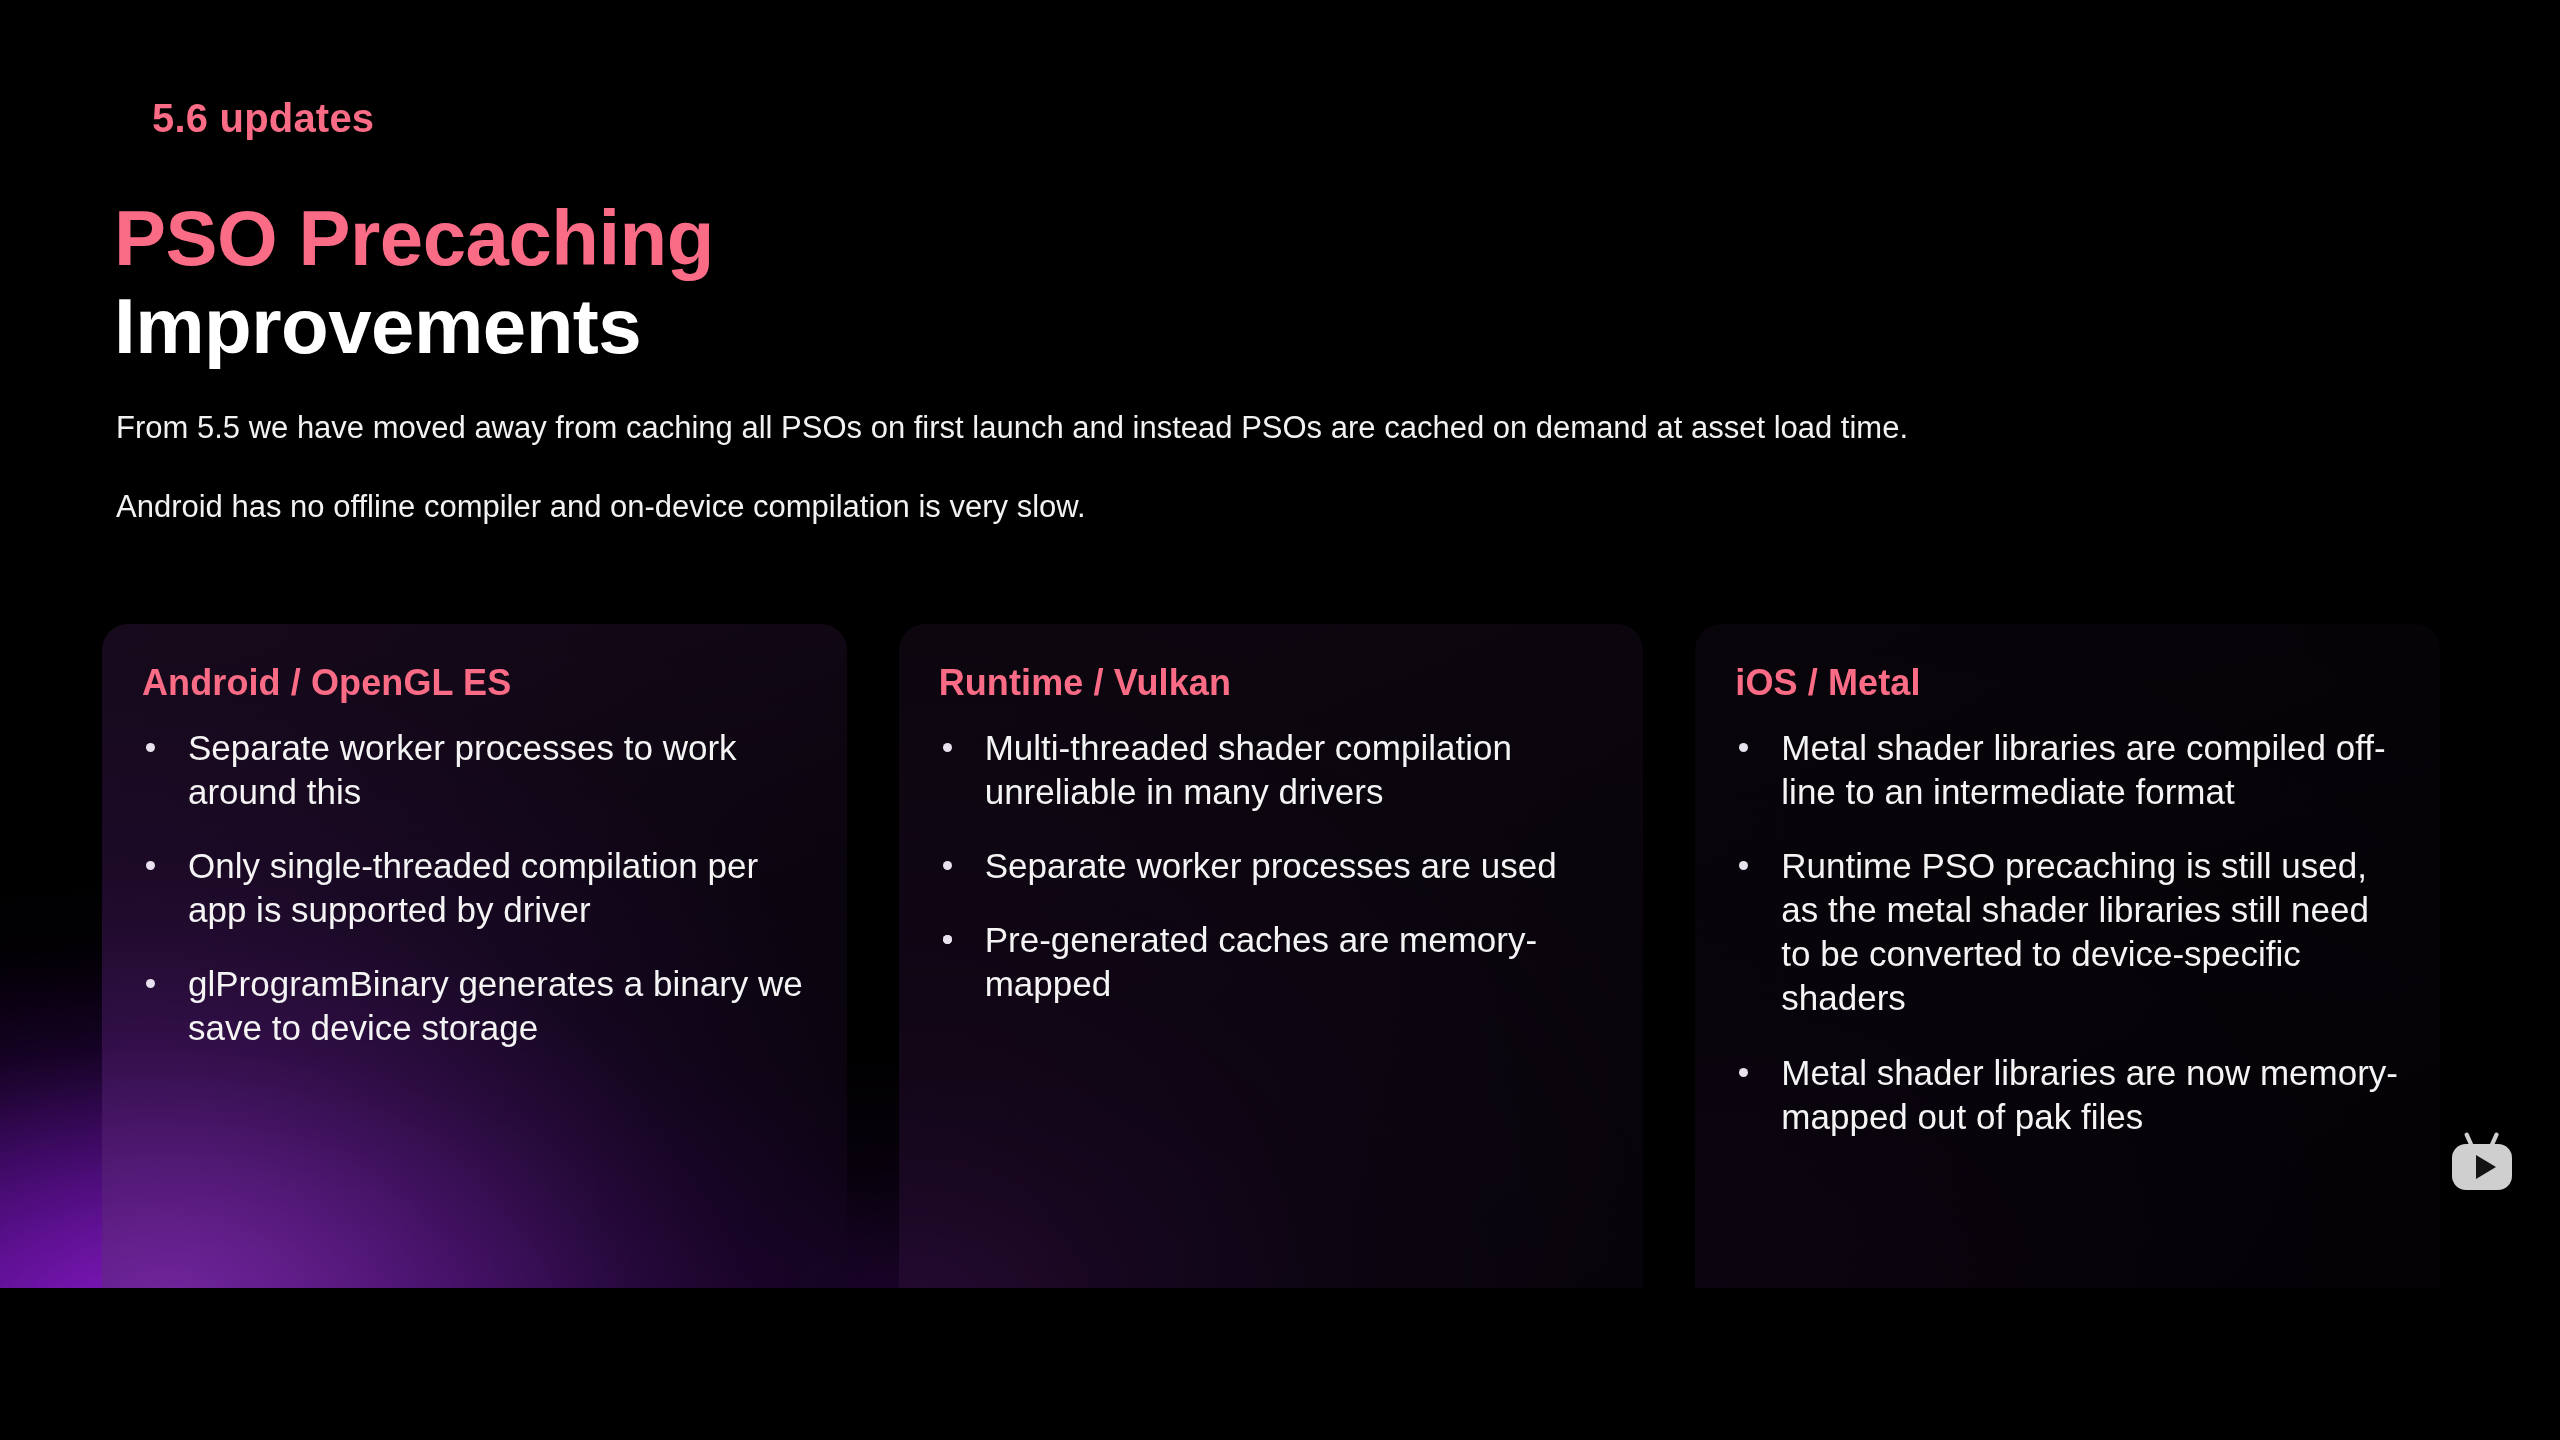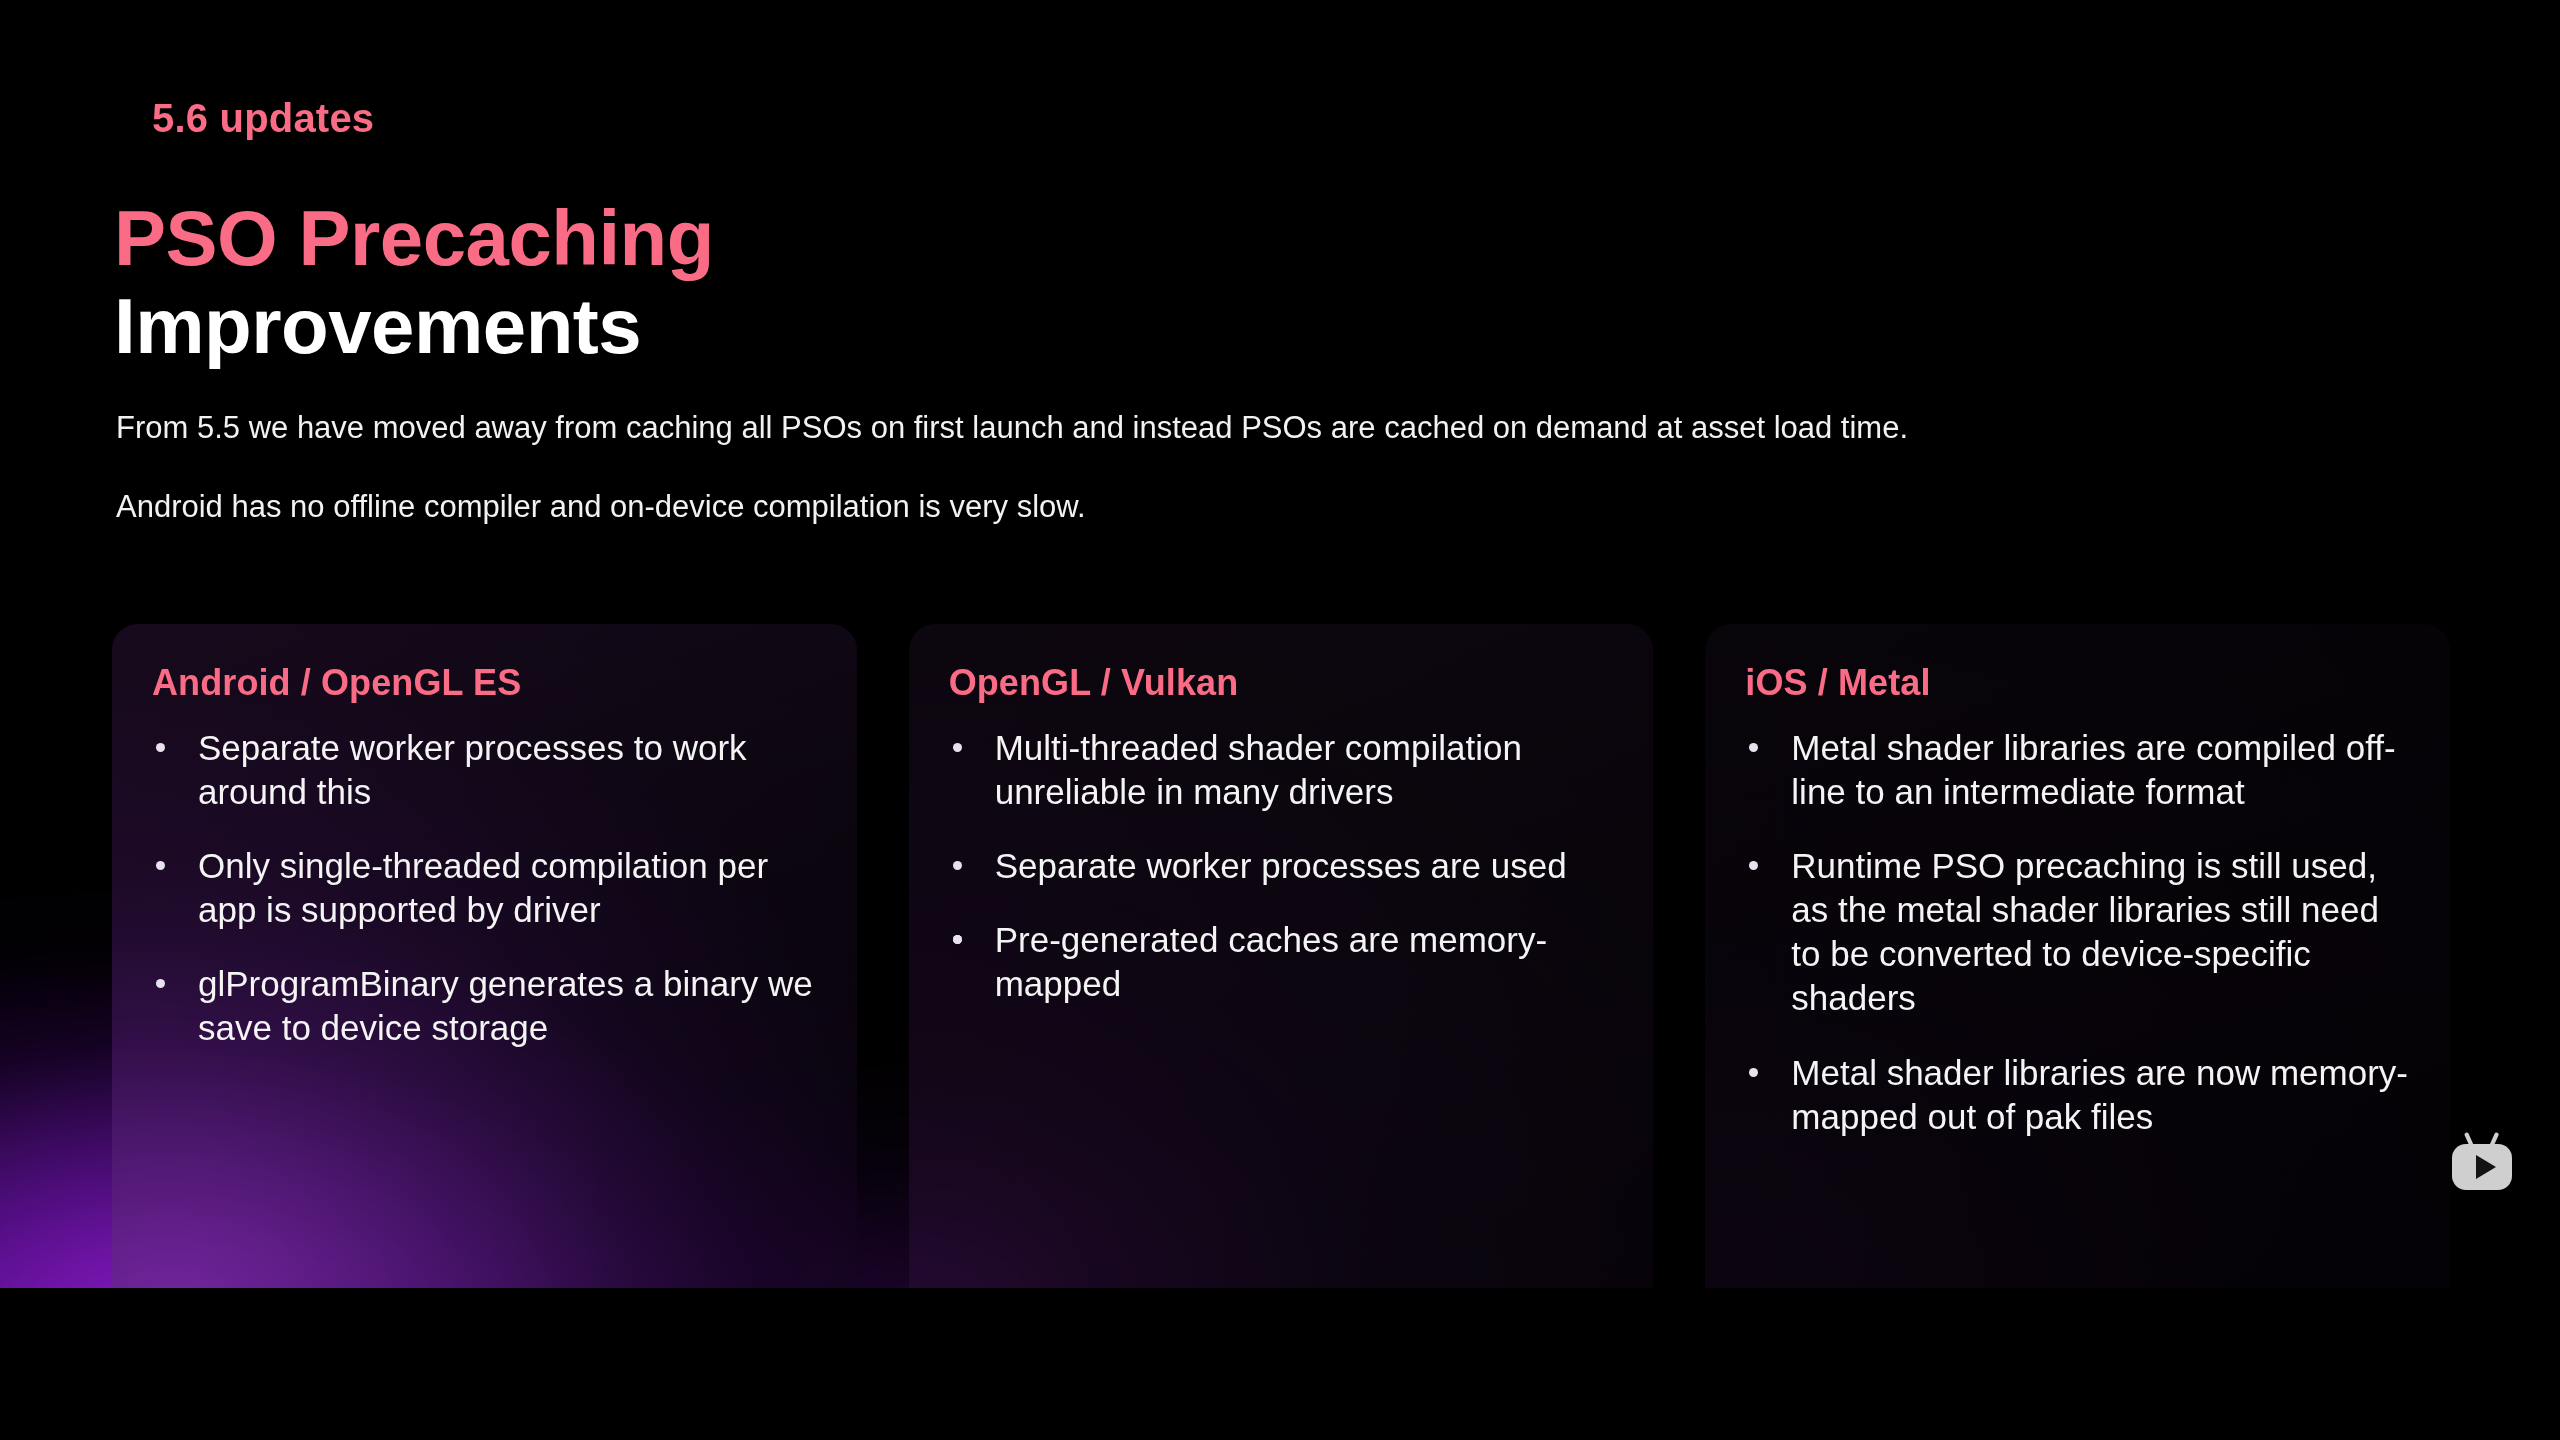--- a/index.html
+++ b/index.html
@@ -116,21 +116,21 @@
   .lede p {
     margin: 0;
   }
   .lede p + p {
     margin-top: 38px;
   }
 
   
   .cards {
     position: absolute;
-    left: 112px;
+    left: 102px;
     top: 624px;
     width: 2338px;
     height: 700px;
     display: flex;
     gap: 52px;
   }
   .card {
     position: relative;
     flex: 1 1 0;
     border-radius: 26px;
@@ -235,21 +235,21 @@
     <div class="card card-1">
       <div class="card-title">Android / OpenGL ES</div>
       <ul class="bullets">
         <li><span class="dot"></span><span>Separate worker processes to work around this</span></li>
         <li><span class="dot"></span><span>Only single-threaded compilation per app is supported by driver</span></li>
         <li><span class="dot"></span><span>glProgramBinary generates a binary we save to device storage</span></li>
       </ul>
     </div>
 
     <div class="card card-2">
-      <div class="card-title">OpenGL / Vulkan</div>
+      <div class="card-title">Runtime / Vulkan</div>
       <ul class="bullets">
         <li><span class="dot"></span><span>Multi-threaded shader compilation unreliable in many drivers</span></li>
         <li><span class="dot"></span><span>Separate worker processes are used</span></li>
         <li><span class="dot"></span></li>
         <li><span class="dot"></span><span>Pre-generated caches are memory-mapped</span></li>
       </ul>
     </div>
 
     <div class="card card-3">
       <div class="card-title">iOS / Metal</div>

